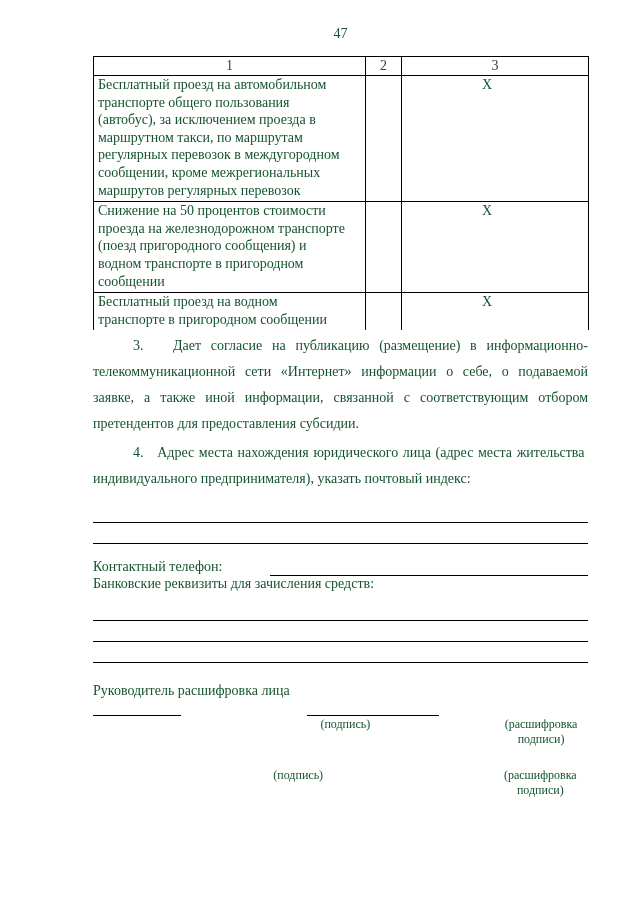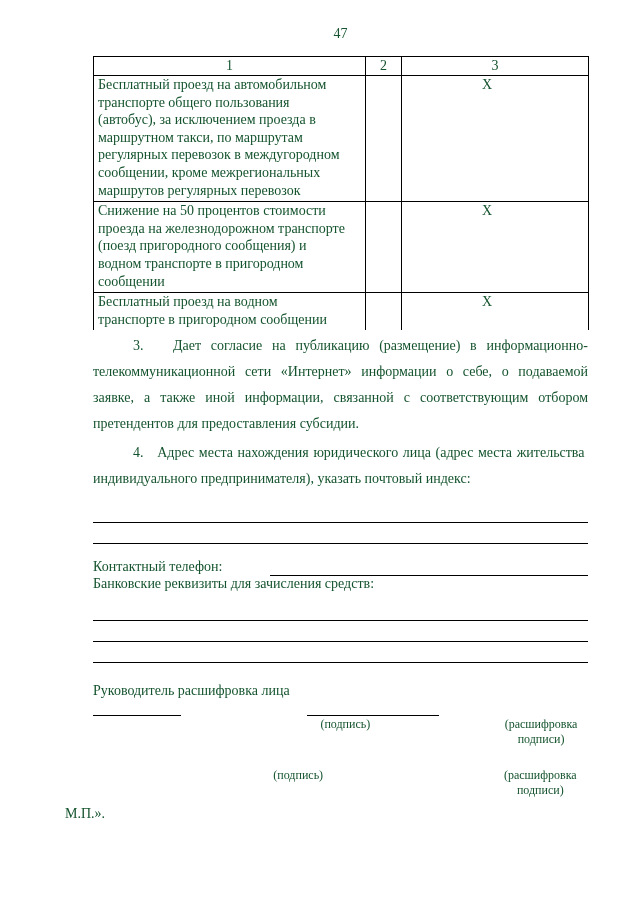--- a/index.html
+++ b/index.html
@@ -108,15 +108,14 @@
 
   <div class="gap-lg"></div>
 
   <div class="row captions">
     <span style="width:130px"></span>
     <span class="cap" style="width:178px">(подпись)</span>
     <span style="width:48px"></span>
     <span class="cap" style="width:133px">(расшифровка подписи)</span>
   </div>
 
-  <div class="mp">М.П.».</div>
 
 </div>
 
 </body></html>

